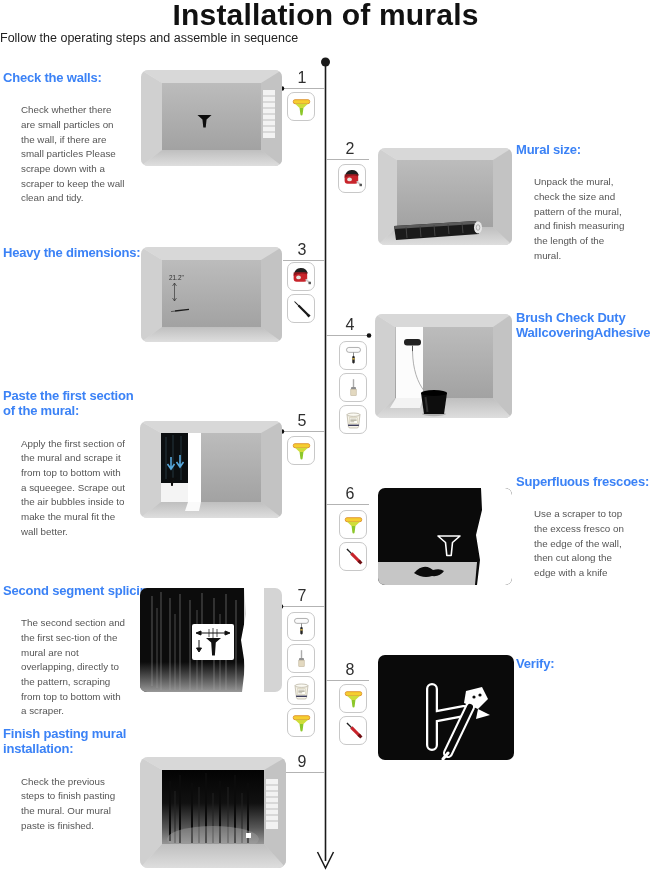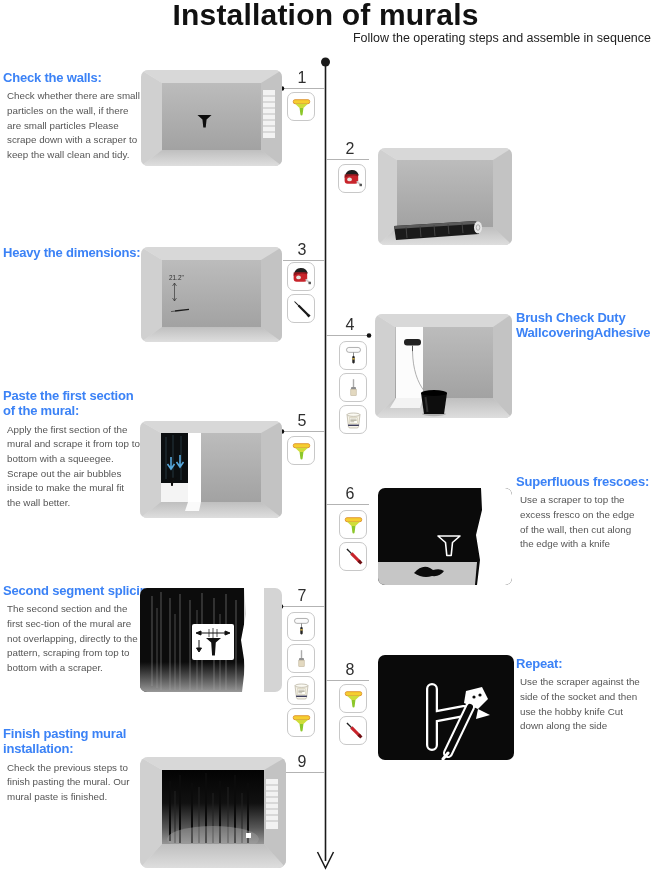--- a/index.html
+++ b/index.html
@@ -1,28 +1,28 @@
 <!DOCTYPE html>
 <html><head>
 <meta charset="utf-8">
 <style>
   html,body{margin:0;padding:0;background:#fff;}
   .page{position:relative;width:651px;height:879px;background:#fff;overflow:hidden;
         font-family:"Liberation Sans", sans-serif;}
   .title{position:absolute;top:-2px;left:0;width:100%;text-align:center;
          font-size:30px;font-weight:700;color:#111;letter-spacing:0.2px;}
-  .subtitle{position:absolute;top:31px;left:0;width:100%;text-align:right;
+  .subtitle{position:absolute;top:31px;left:0;width:100%;text-align:left;
             font-size:12.5px;color:#222;}
   .step-text{position:absolute;}
   .left-text{left:3px;width:141px;}
   .right-text{left:516px;width:133px;}
   .step-text h3{margin:0 0 3px 0;font-size:13px;font-weight:700;color:#3b82f6;
                 line-height:1.18;letter-spacing:-0.2px;}
   .step-text h3.one-line{white-space:nowrap;}
-  .step-text p{margin:4px;font-size:9.8px;color:#555;line-height:1.5;}
+  .step-text p{margin:18px;font-size:9.8px;color:#555;line-height:1.5;}
   .step-num{position:absolute;width:24px;text-align:center;font-size:16px;color:#2f2f2f;}
   .icon-stack{position:absolute;display:flex;flex-direction:column;gap:3px;}
   .icon-box{box-sizing:border-box;width:28px;height:29px;background:#fff;
             border:1px solid #c8c8c8;border-radius:7px;
             display:flex;align-items:center;justify-content:center;}
   .icon-box svg{width:21px;height:21px;display:block;}
   .img{position:absolute;display:block;}
   .timeline{position:absolute;left:0;top:0;pointer-events:none;}
 </style>
 </head>
@@ -235,41 +235,44 @@
         <svg viewBox="0 0 24 24">
           <use href="#sym-utility-knife"></use>
         </svg>
       </div>
     </div>
 
   <div class="step-text left-text" style="top:70px">
     <h3 class="one-line">Check the walls:</h3>
     <p>Check whether there are small particles on the wall, if there are small particles Please scrape down with a scraper to keep the wall clean and tidy.</p>
   </div>
+  <div class="step-text right-text" style="top:142px">
+    <h3 class="one-line">Mural size:</h3>
+    <p>Unpack the mural, check the size and pattern of the mural, and finish measuring the length of the mural.</p>
+  </div>
   <div class="step-text left-text" style="top:245px">
     <h3 class="one-line">Heavy the dimensions:</h3>
   </div>
   <div class="step-text right-text" style="top:310px">
     <h3>Brush Check Duty WallcoveringAdhesive:</h3>
   </div>
   <div class="step-text left-text" style="top:388px">
     <h3>Paste the first section of the mural:</h3>
     <p>Apply the first section of the mural and scrape it from top to bottom with a squeegee. Scrape out the air bubbles inside to make the mural fit the wall better.</p>
   </div>
   <div class="step-text right-text" style="top:474px">
     <h3 class="one-line">Superfluous frescoes:</h3>
     <p>Use a scraper to top the excess fresco on the edge of the wall, then cut along the edge with a knife</p>
   </div>
   <div class="step-text left-text" style="top:583px">
     <h3 class="one-line">Second segment splicing:</h3>
     <p>The second section and the first sec-tion of the mural are not overlapping, directly to the pattern, scraping from top to bottom with a scraper.</p>
   </div>
   <div class="step-text right-text" style="top:656px">
-    <h3 class="one-line">Repeat:</h3>
-    <p>Use the scraper against the side of the socket and then use the hobby knife Cut down along the side</p>
+    <h3 class="one-line">Verify:</h3>
   </div>
   <div class="step-text left-text" style="top:726px">
     <h3>Finish pasting mural installation:</h3>
     <p>Check the previous steps to finish pasting the mural. Our mural paste is finished.</p>
   </div>
 
   <svg class="img" style="left:141px;top:70px" width="141" height="96" viewBox="0 0 141 96">
     <defs>
         <clipPath id="cA">
           <rect width="141" height="96" rx="7"></rect>

